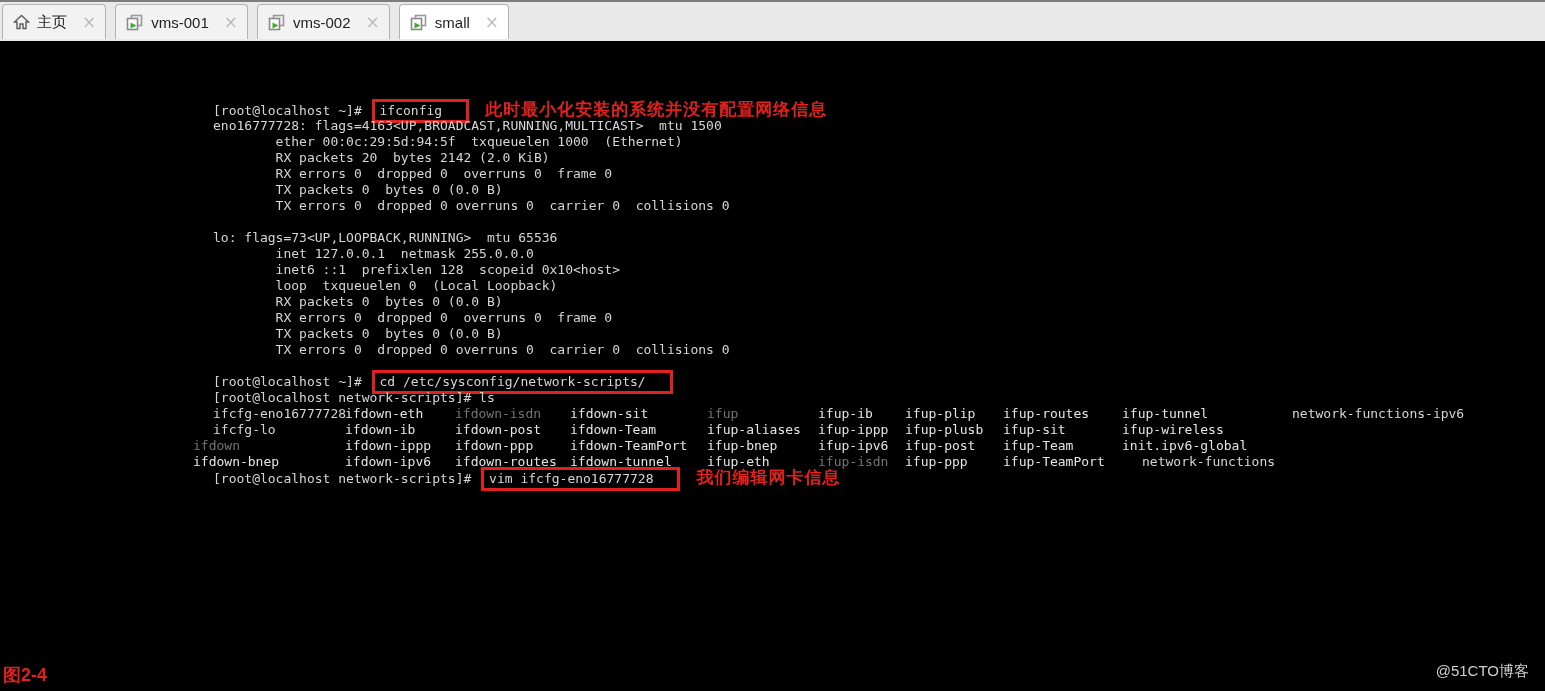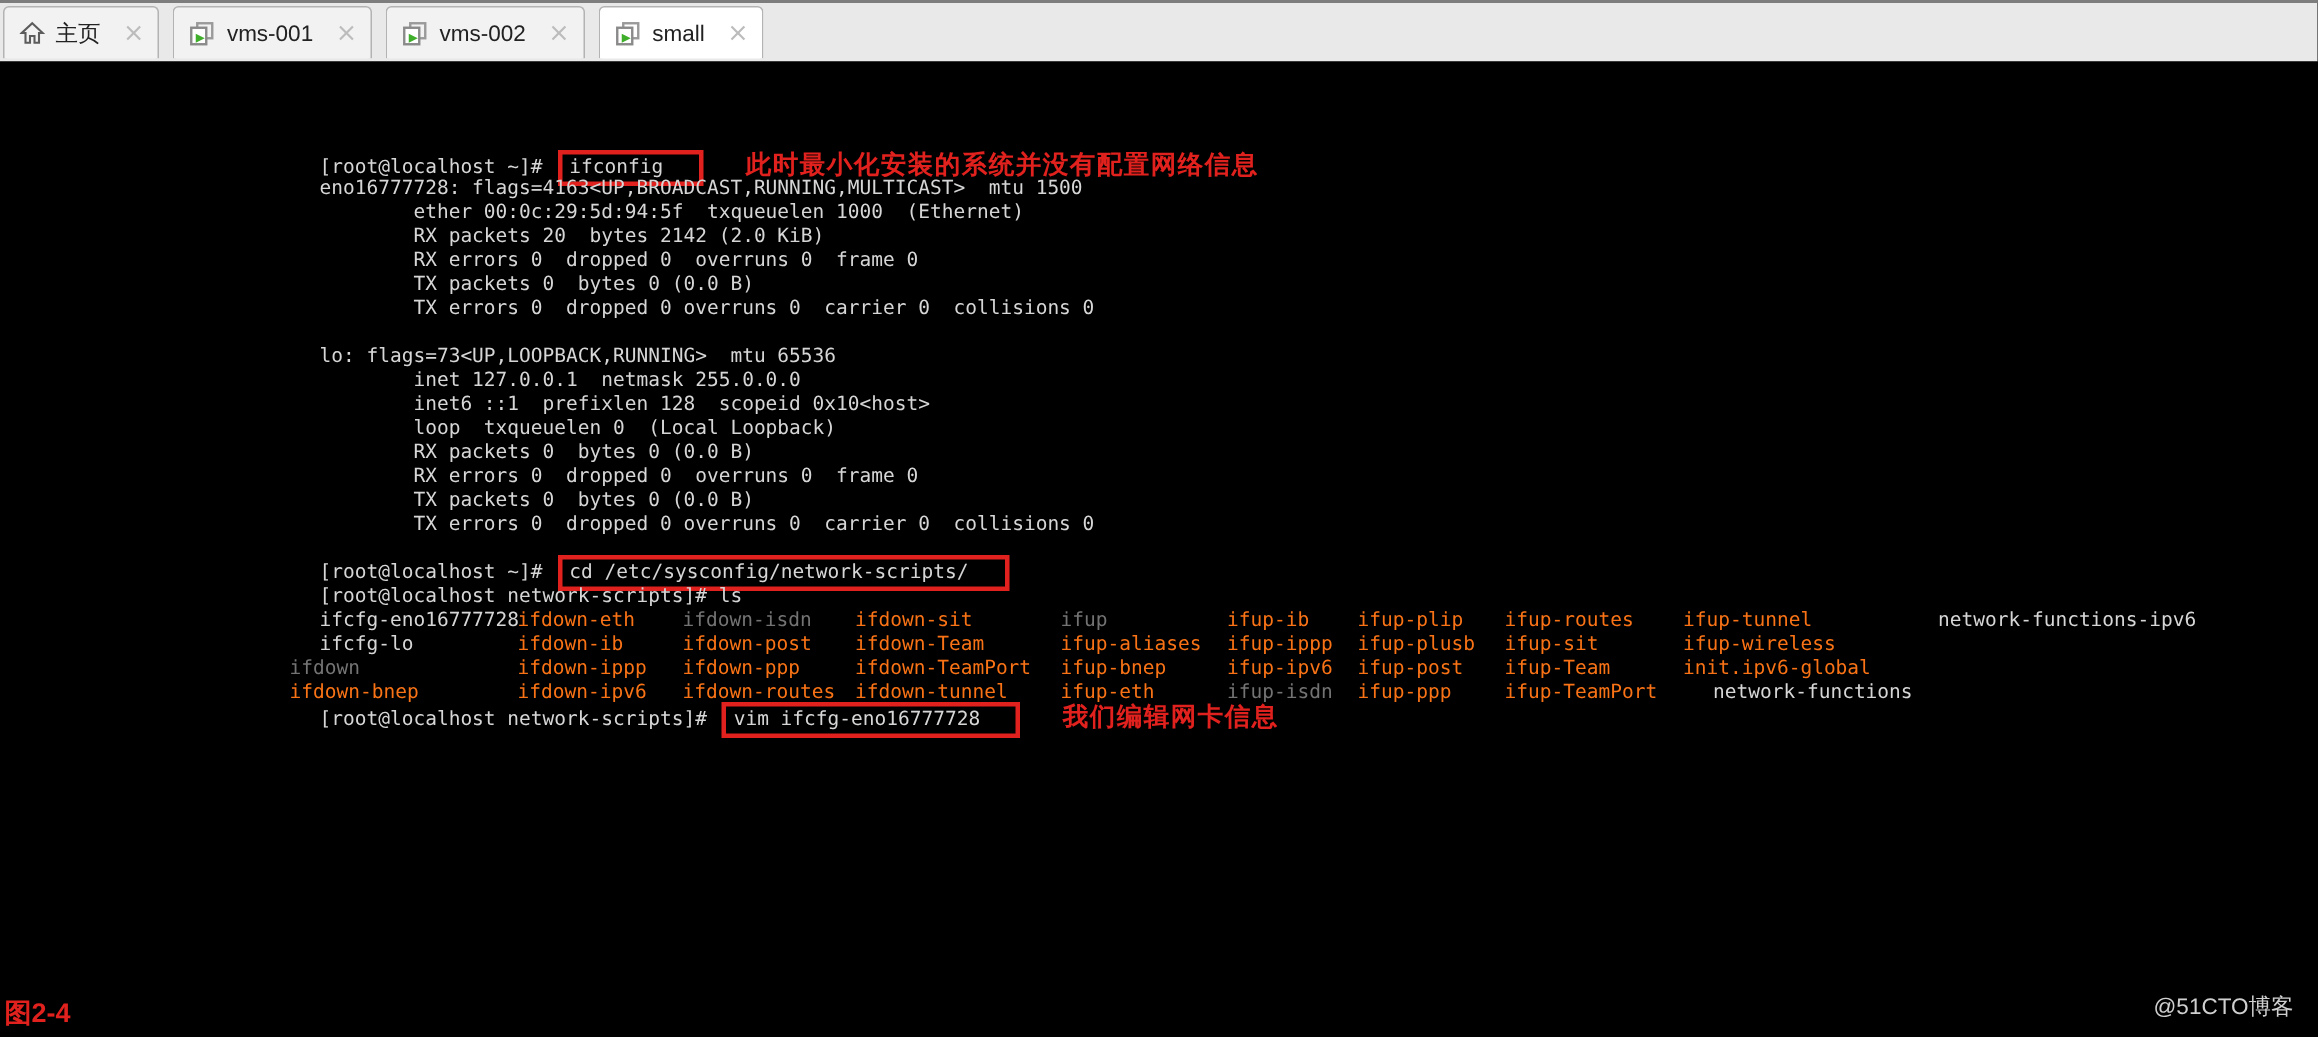--- a/index.html
+++ b/index.html
@@ -19,25 +19,25 @@
               font-family:"DejaVu Sans",sans-serif;}
   .tab svg{display:block;}
 
   
   .screen{position:absolute;left:0;top:41px;width:1545px;height:650px;background:#000;}
   .term{position:absolute;left:193px;top:61px;
         font-family:"DejaVu Sans Mono","Liberation Mono",monospace;
         font-size:13px;line-height:16px;color:#d6d6d6;white-space:pre;}
   .tline{height:16px;}
   .seg-w{color:#d6d6d6;margin-left:20px;}
-  .seg-g{color:#f97316;}
+  .seg-g{color:#e5e5e5;}
   .seg-c{color:#737373;}
   .boxed{border:3px solid #e1211d;padding:1px 24px 2px 5px;margin-left:2px;}
   .annot{color:#e1211d;font-family:"Liberation Sans",sans-serif;font-weight:bold;
-         font-size:17px;margin-left:28px;letter-spacing:1px;}
+         font-size:17px;margin-left:16px;letter-spacing:1px;}
   .lsrow{position:relative;height:16px;}
   .lsrow span{position:absolute;top:0;}
 
   
   .figlabel{position:absolute;left:3px;bottom:4px;color:#e1211d;
             font-size:18px;font-weight:bold;}
   .watermark{position:absolute;right:16px;bottom:10px;color:#cfcfcf;font-size:15px;}
 </style>
 </head>
 <body>

